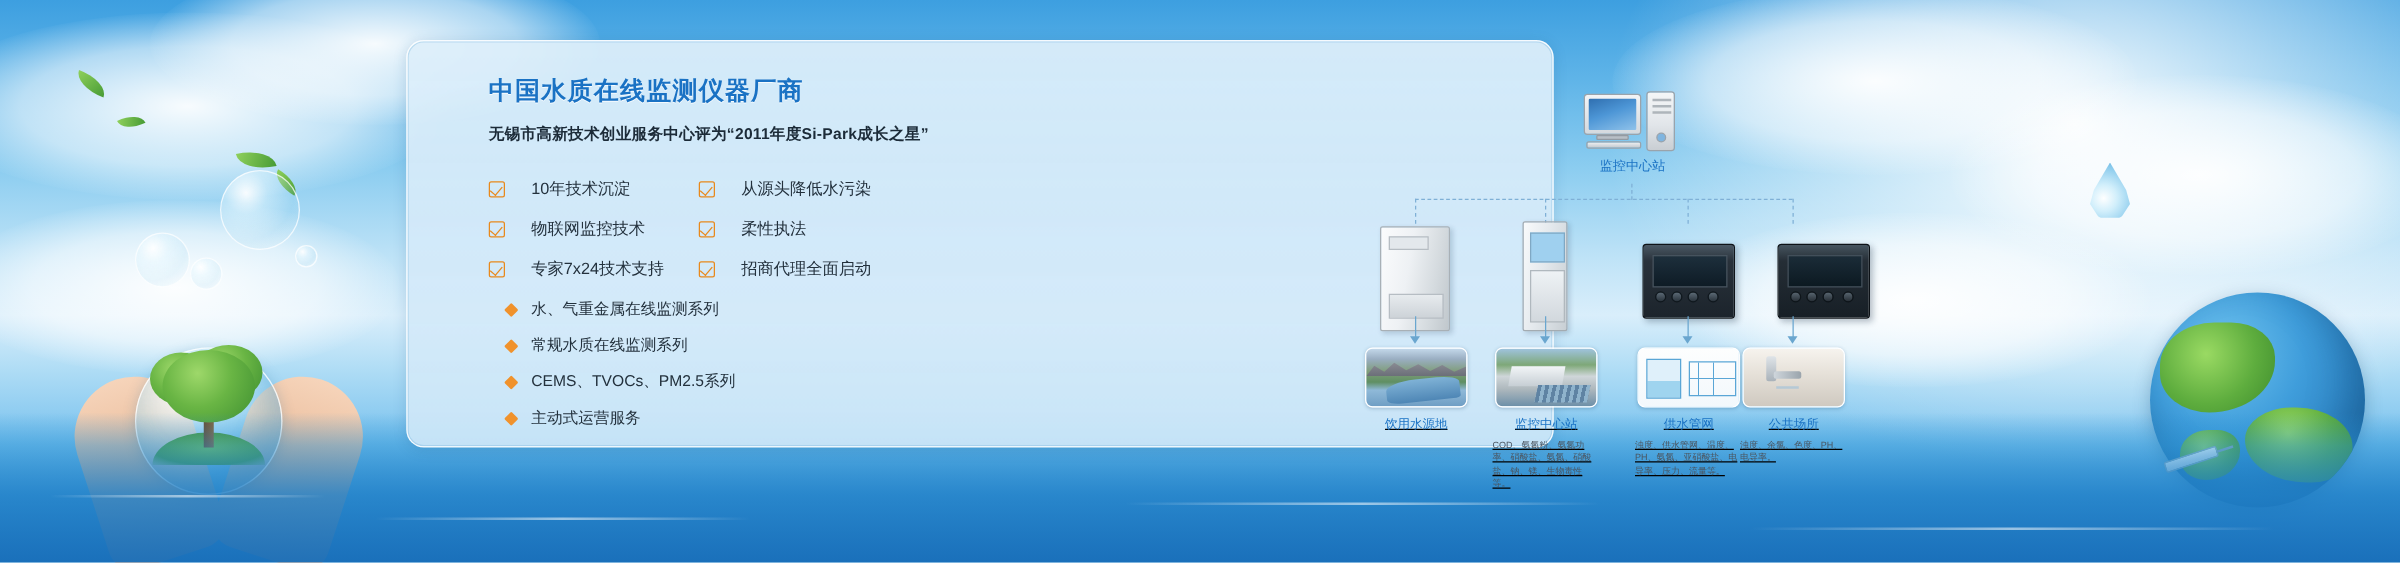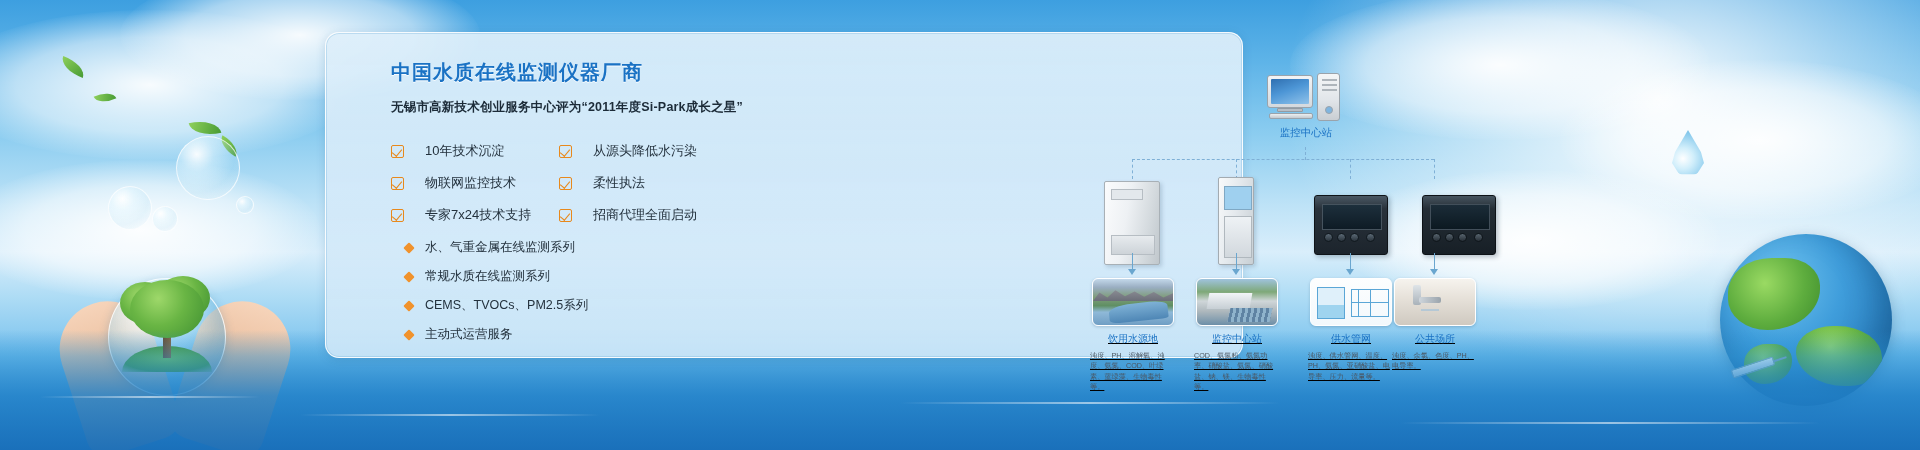--- a/index.html
+++ b/index.html
@@ -449,21 +449,20 @@
     <div class="arrow-head" style="left:344px;top:196px;"></div>
     <div class="drop" style="left:46px;top:180px;height:18px;border-left-style:solid;border-left-color:#6aa6cf;"></div>
     <div class="drop" style="left:150px;top:180px;height:18px;border-left-style:solid;border-left-color:#6aa6cf;"></div>
     <div class="drop" style="left:264px;top:180px;height:18px;border-left-style:solid;border-left-color:#6aa6cf;"></div>
     <div class="drop" style="left:348px;top:180px;height:18px;border-left-style:solid;border-left-color:#6aa6cf;"></div>
 
     <div class="thumbs">
       <div class="thumb-col" style="left:6px;">
         <div class="thumb t1"></div>
         <div class="thumb-cap">饮用水源地</div>
-        <div class="thumb-desc">浊度、PH、溶解氧、浊度、氨氮、COD、叶绿素、蓝绿藻、生物毒性等。</div>
       </div>
       <div class="thumb-col" style="left:110px;">
         <div class="thumb t2"></div>
         <div class="thumb-cap">监控中心站</div>
         <div class="thumb-desc">COD、氨氮粉、氨氮功率、硝酸盐、氨氮、硝酸盐、钠、镁、生物毒性等。</div>
       </div>
       <div class="thumb-col" style="left:224px;">
         <div class="thumb t3"></div>
         <div class="thumb-cap">供水管网</div>
         <div class="thumb-desc">浊度、供水管网、温度、PH、氨氮、亚硝酸盐、电导率、压力、流量等。</div>

